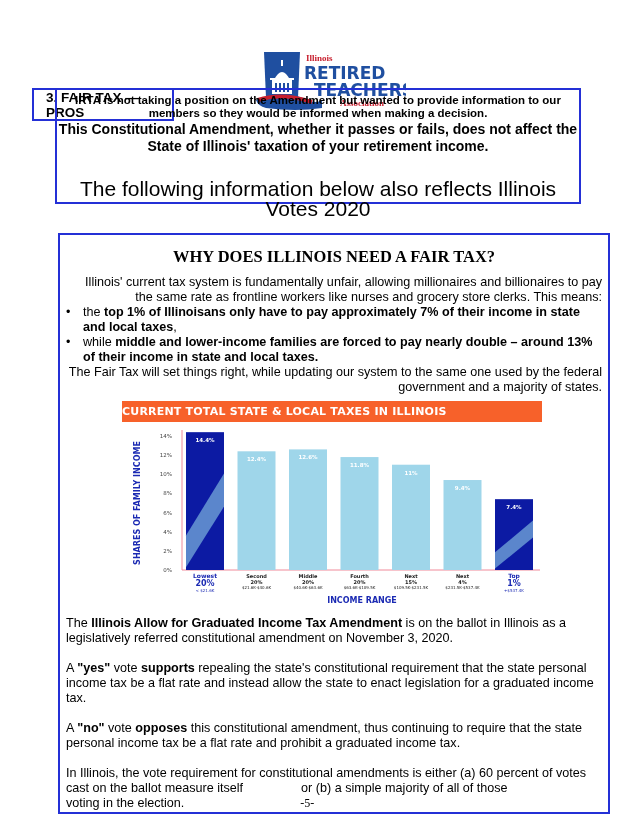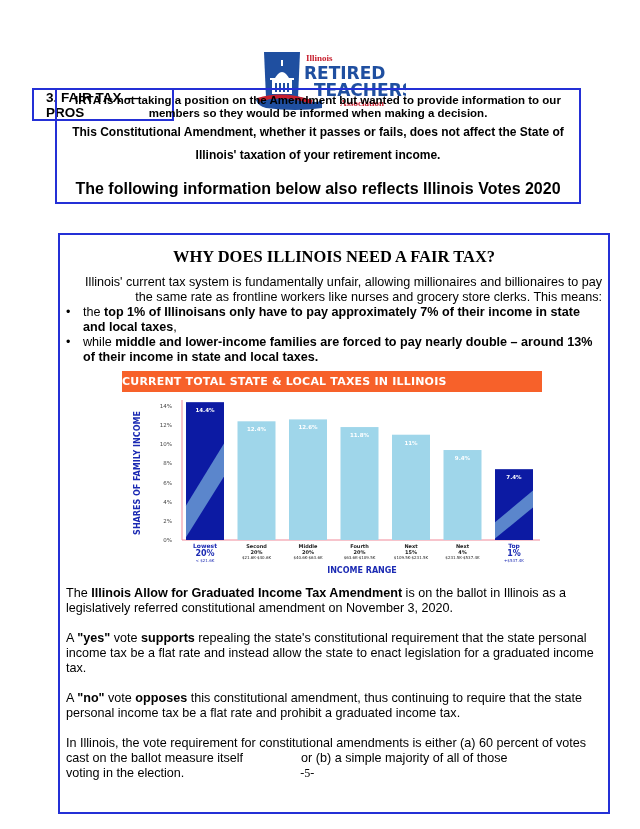--- a/index.html
+++ b/index.html
@@ -9,22 +9,22 @@
   .section-label { position:absolute; left:32px; top:42px; width:142px; height:33px;
     border:2px solid #2430d6; box-sizing:border-box; display:flex; align-items:center;
     padding-left:12px; font-weight:bold; font-size:13.5px; font-family:"Liberation Sans", sans-serif;margin-top:46px; }
 
   .logo { position:absolute; left:256px; top:50px; width:150px; height:62px; }
   .logo svg { display:block; }
 
   .notice { position:absolute; left:55px; top:88px; width:526px; height:116px;
     border:2px solid #2430d6; box-sizing:border-box; text-align:center; padding-top:4px; }
   .notice .n1 { font-weight:bold; font-size:11.5px; line-height:13px; }
-  .notice .n2 { font-weight:bold; font-size:12px; line-height:23px; margin-top:1px; }
-  .notice .n3 { font-weight:bold; font-size:16px; line-height:20px; margin-top:12px; }
+  .notice .n2 { font-weight:bold; font-size:14px; line-height:17px; margin-top:1px; }
+  .notice .n3 { font-weight:normal; font-size:21px; line-height:20px; margin-top:24px; }
 
   .main { position:absolute; left:58px; top:233px; width:552px; height:581px;
     border:2px solid #2430d6; box-sizing:border-box; padding:4px 6px 0 6px; }
   .main h2 { margin:7px; text-align:center; font-family:"Liberation Serif", serif;
     font-size:16.5px; font-weight:bold; line-height:22px; }
   .p { font-size:12.6px; line-height:15px; margin:0;text-align:right; }
   .bullets { margin:0; padding:0; list-style:none; }
   .bullets li { font-size:12.6px; line-height:15px; position:relative; padding-left:17px; }
   .bullets li .dot { position:absolute; left:0; top:0; }
   b { font-weight:bold; }
@@ -72,20 +72,21 @@
   <div class="n3">The following information below also reflects Illinois Votes 2020</div>
 </div>
 
 <div class="main">
   <h2>WHY DOES ILLINOIS NEED A FAIR TAX?</h2>
   <p class="p">Illinois' current tax system is fundamentally unfair, allowing millionaires and billionaires to pay the same rate as frontline workers like nurses and grocery store clerks. This means:</p>
   <ul class="bullets">
     <li><span class="dot">•</span><span>the </span><b>top 1% of Illinoisans only have to pay approximately 7% of their income in state and local taxes</b><span>,</span></li>
     <li><span class="dot">•</span><span>while </span><b>middle and lower-income families are forced to pay nearly double – around 13% of their income in state and local taxes.</b><span></span></li>
   </ul>
+  <p class="p">The Fair Tax will set things right, while updating our system to the same one used by the federal government and a majority of states.</p>
 
   <div class="chart">
     <div class="chart-title">CURRENT TOTAL STATE &amp; LOCAL TAXES IN ILLINOIS</div>
     <svg class="plot" id="plot" width="420" height="184" viewBox="0 0 420 184">
         <text x="0" y="0" transform="translate(18,81) rotate(-90)" text-anchor="middle" font-family="DejaVu Sans, sans-serif" font-weight="bold" font-size="8" fill="#1b2ab3">SHARES OF FAMILY INCOME</text>
         <text x="50" y="150" text-anchor="end" font-family="DejaVu Sans, sans-serif" font-size="5.5" fill="#444">0%</text>
         <text x="50" y="130.85714285714286" text-anchor="end" font-family="DejaVu Sans, sans-serif" font-size="5.5" fill="#444">2%</text>
         <text x="50" y="111.71428571428572" text-anchor="end" font-family="DejaVu Sans, sans-serif" font-size="5.5" fill="#444">4%</text>
         <text x="50" y="92.57142857142858" text-anchor="end" font-family="DejaVu Sans, sans-serif" font-size="5.5" fill="#444">6%</text>
         <text x="50" y="73.42857142857143" text-anchor="end" font-family="DejaVu Sans, sans-serif" font-size="5.5" fill="#444">8%</text>

